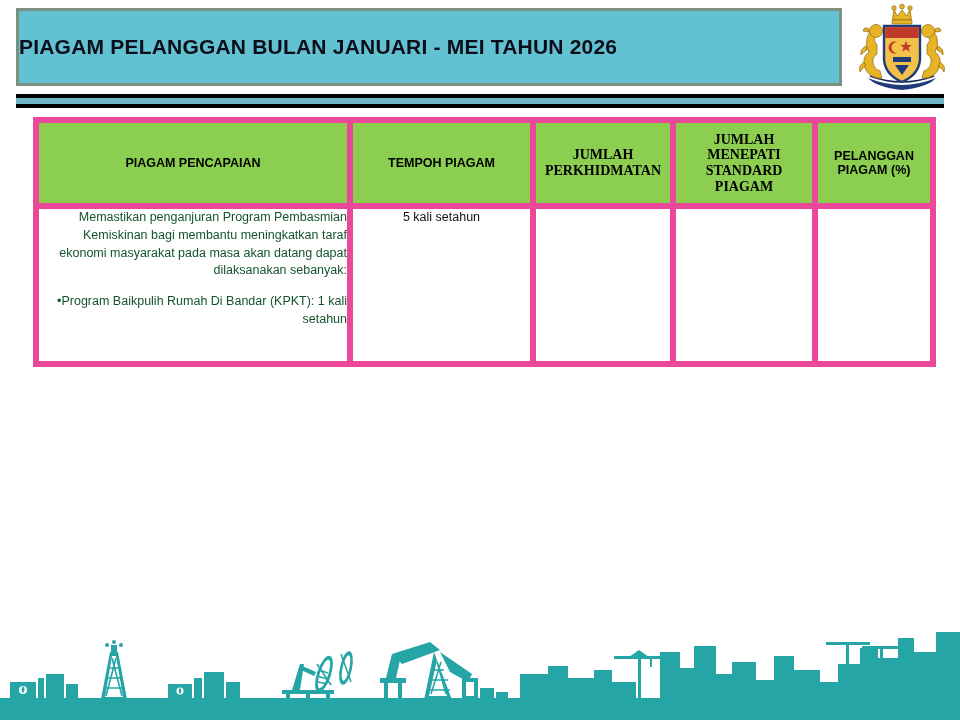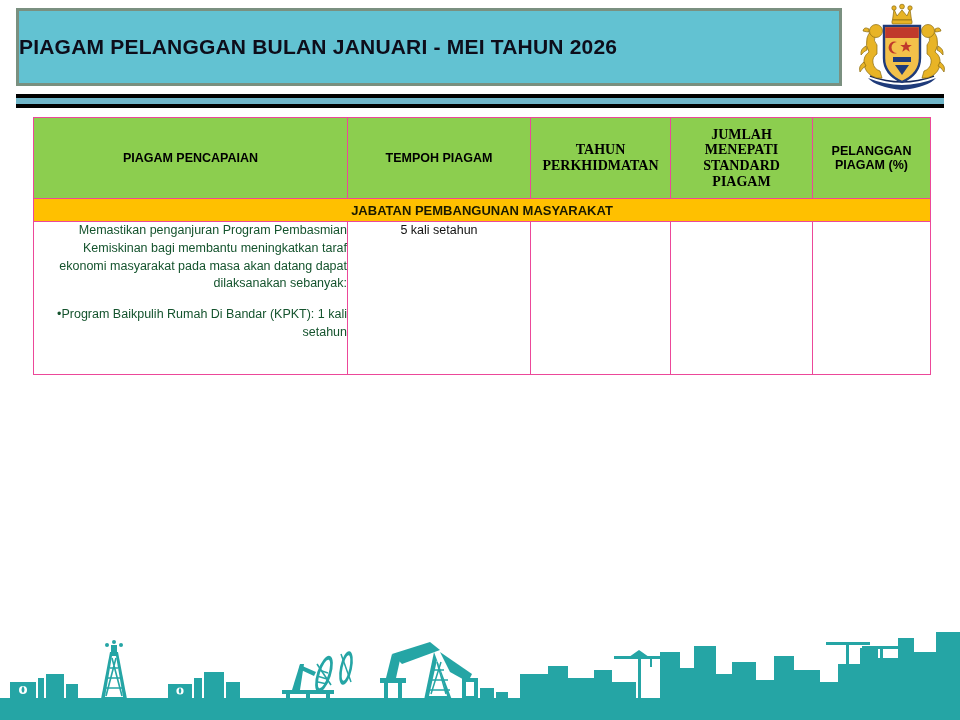--- a/index.html
+++ b/index.html
@@ -65,21 +65,21 @@
   
   .charter-table {
     position: absolute;
     left: 33px;
     top: 117px;
     width: 897px;
     border-collapse: collapse;
     table-layout: fixed;
   }
   .charter-table td, .charter-table th {
-    border: 1px solid #ec4899;
+    border: 6px solid #ec4899;
     padding: 0;
     vertical-align: top;
   }
   .head-row th {
     background: #8CCE4F;
     height: 76px;
     text-align: center;
     vertical-align: middle;
     color: #000000;
     font-weight: bold;
@@ -199,29 +199,26 @@
     <col style="width:314px">
     <col style="width:183px">
     <col style="width:140px">
     <col style="width:142px">
     <col style="width:118px">
   </colgroup>
   <thead>
     <tr class="head-row">
       <th class="th-sans">PIAGAM PENCAPAIAN</th>
       <th class="th-sans">TEMPOH PIAGAM</th>
-      <th class="th-serif">TAHUN PERKHIDMATAN</th>
+      <th class="th-serif">JUMLAH PERKHIDMATAN</th>
       <th class="th-serif">JUMLAH MENEPATI STANDARD PIAGAM</th>
       <th class="th-sans">PELANGGAN PIAGAM (%)</th>
     </tr>
   </thead>
   <tbody>
-    <tr class="section-row">
-      <td colspan="5">JABATAN PEMBANGUNAN MASYARAKAT</td>
-    </tr>
     <tr class="body-row">
       <td class="cell-desc">
         <p>Memastikan penganjuran Program Pembasmian Kemiskinan bagi membantu meningkatkan taraf ekonomi masyarakat pada masa akan datang dapat dilaksanakan sebanyak:</p>
         <div class="spacer"></div>
         <p>•Program Baikpulih Rumah Di Bandar (KPKT): 1 kali setahun</p>
       </td>
       <td class="cell-center">5 kali setahun</td>
       <td class="cell-center"></td>
       <td class="cell-center"></td>
       <td class="cell-center"></td>

